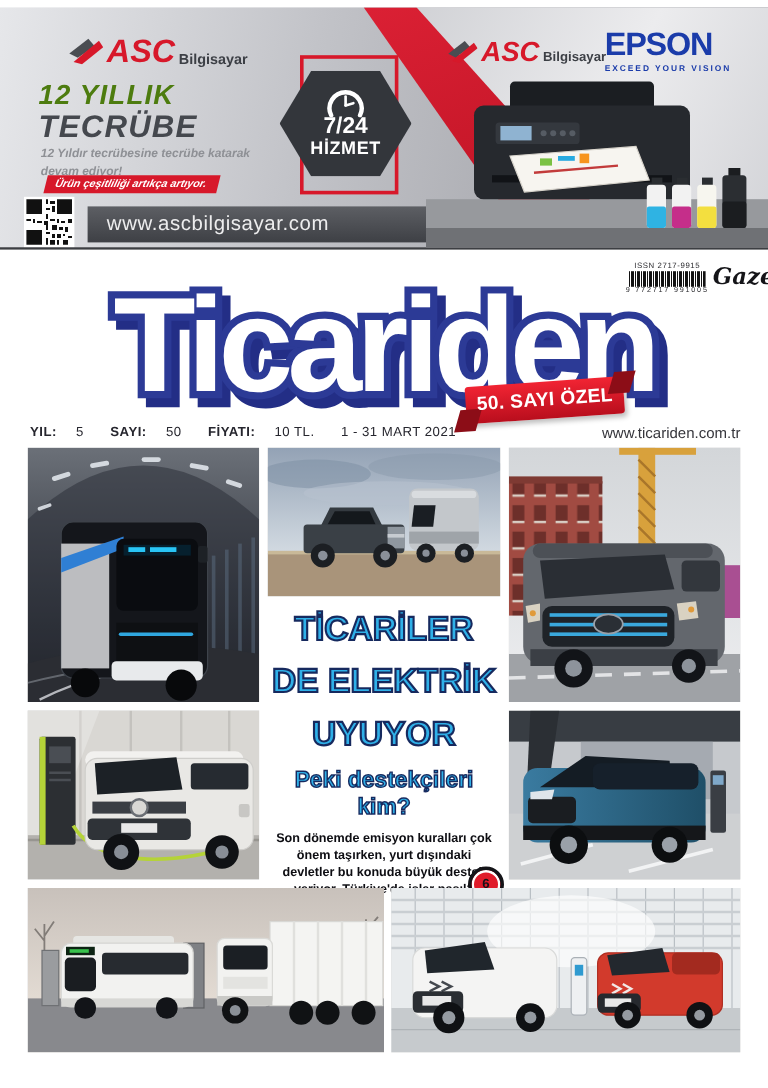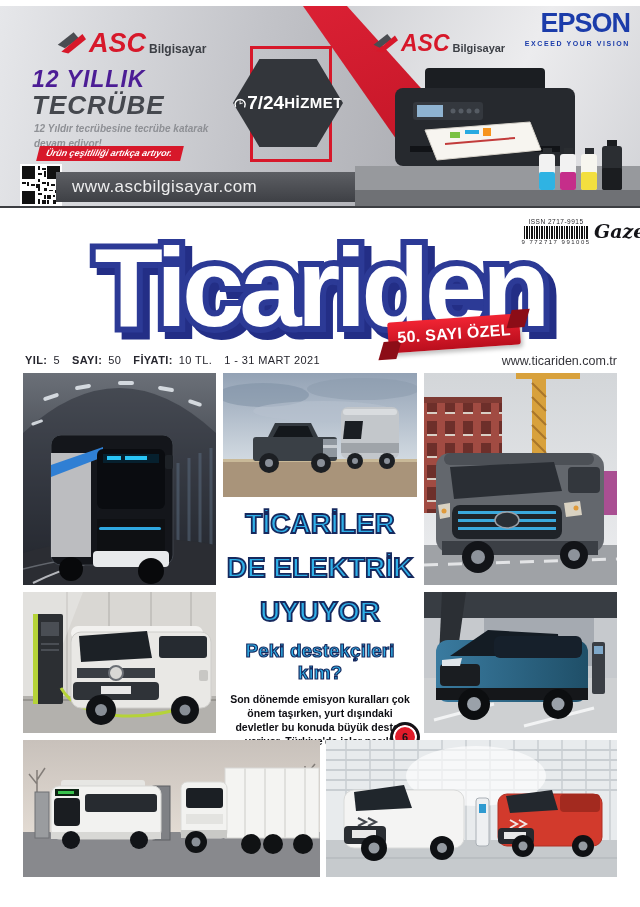--- a/index.html
+++ b/index.html
@@ -18,39 +18,39 @@
   .asc-logo{position:absolute;display:flex;align-items:flex-start;gap:3px;}
   .asc-logo .brand{font-style:italic;font-weight:bold;color:#d7182a;line-height:1;}
   .asc-logo .suffix{font-weight:bold;color:#3c3f45;}
   .asc-left{left:56px;top:24px;}
   .asc-left .brand{font-size:27px;}
   .asc-left .suffix{font-size:12px;margin-top:12px;}
   .asc-right{left:372px;top:26px;}
   .asc-right .brand{font-size:23px;}
   .asc-right .suffix{font-size:11px;margin-top:10px;}
   .ad-h1{position:absolute;left:32px;top:60px;font-style:italic;font-weight:900;font-size:23px;
-         color:#4c1d95;letter-spacing:1px;}
+         color:#4d7c0f;letter-spacing:1px;}
   .ad-h2{position:absolute;left:32px;top:84px;font-style:italic;font-weight:900;font-size:26px;
          color:#45484e;letter-spacing:1px;}
   .ad-sub{position:absolute;left:34px;top:116px;font-style:italic;font-size:10px;line-height:1.45;
           color:#8e9095;font-weight:bold;}
   .ad-ribbon{position:absolute;left:38px;top:140px;background:#d7182a;color:#fff;
              font-style:italic;font-weight:bold;font-size:9px;padding:2px 10px 3px 8px;
              transform:skewX(-14deg);}
-  .www-bar{position:absolute;left:56px;top:166px;width:300px;height:30px;
+  .www-bar{position:absolute;left:73px;top:166px;width:300px;height:30px;
            background:linear-gradient(#5d5f64,#3e4045);color:#ededee;font-size:17px;
            line-height:30px;padding-left:16px;letter-spacing:.5px;}
   .qr{position:absolute;left:20px;top:158px;width:42px;height:42px;background:#fff;padding:2px;box-sizing:border-box;}
   .badge-frame{position:absolute;left:250px;top:40px;width:76px;height:110px;border:3px solid #d7182a;}
   .hex{position:absolute;left:233px;top:53px;width:110px;height:88px;background:#33363b;
        clip-path:polygon(24% 0,76% 0,100% 50%,76% 100%,24% 100%,0 50%);
-       display:flex;flex-direction:row;align-items:center;justify-content:center;}
+       display:flex;flex-direction:column;align-items:center;justify-content:center;}
   .hex .hours{color:#fff;font-weight:900;font-size:19px;line-height:1;margin-top:-2px;}
   .hex .service{color:#fff;font-weight:900;font-size:15px;letter-spacing:.5px;line-height:1.2;text-align:right;}
-  .epson{position:absolute;left:504px;top:4px;width:126px;text-align:right;}
+  .epson{position:absolute;left:504px;top:18px;width:126px;text-align:left;}
   .epson .logo{font-weight:900;font-size:27px;color:#1b3caa;letter-spacing:-1px;line-height:1;}
   .epson .tag{font-weight:bold;font-size:7px;color:#1b3caa;letter-spacing:1.6px;margin-top:3px;}
   .printer{position:absolute;left:355px;top:52px;width:285px;height:150px;}
 
   
   .masthead{position:absolute;left:0;top:208px;width:640px;height:164px;}
   .tagline{position:absolute;left:158px;top:18px;font-style:italic;font-weight:bold;font-size:17px;
            color:#15163a;letter-spacing:.3px;}
   .logo-wrap{position:absolute;left:0;top:24px;width:640px;height:120px;text-align:center;}
   .logo-layer{position:absolute;left:0;width:640px;font-weight:bold;font-size:112px;
@@ -68,21 +68,21 @@
   .ribbon50{position:absolute;left:388px;top:110px;width:132px;height:31px;transform:rotate(-4deg);
             background:linear-gradient(180deg,#f12433,#b90e1d);border-radius:3px;
             display:flex;align-items:center;justify-content:center;
             box-shadow:2px 3px 4px rgba(0,0,0,.25);}
   .ribbon50:before{content:"";position:absolute;left:-8px;bottom:-6px;width:18px;height:18px;
                    background:#8c0d17;transform:skewX(-20deg);z-index:-1;}
   .ribbon50:after{content:"";position:absolute;right:-8px;top:-4px;width:18px;height:18px;
                   background:#8c0d17;transform:skewX(-20deg);z-index:-1;}
   .ribbon50 span{color:#fff;font-weight:900;font-size:16px;letter-spacing:.3px;}
   .info-line{position:absolute;left:25px;top:146px;font-size:11px;color:#26262e;letter-spacing:.4px;
-             display:flex;gap:6px;align-items:baseline;}
+             display:flex;gap:16px;align-items:baseline;}
   .info-line .lbl{font-weight:900;}
   .info-line .val{margin-right:6px;}
   .site{position:absolute;right:23px;top:146px;font-size:12.5px;color:#35353b;}
 
   
   figure.tile{position:absolute;margin:0;overflow:hidden;background:#ddd;}
   figure.tile svg{display:block;width:100%;height:100%;}
   .t-bus{left:23px;top:373px;width:193px;height:212px;}
   .t-ford{left:223px;top:373px;width:194px;height:124px;}
   .t-etransit{left:424px;top:373px;width:193px;height:212px;}

